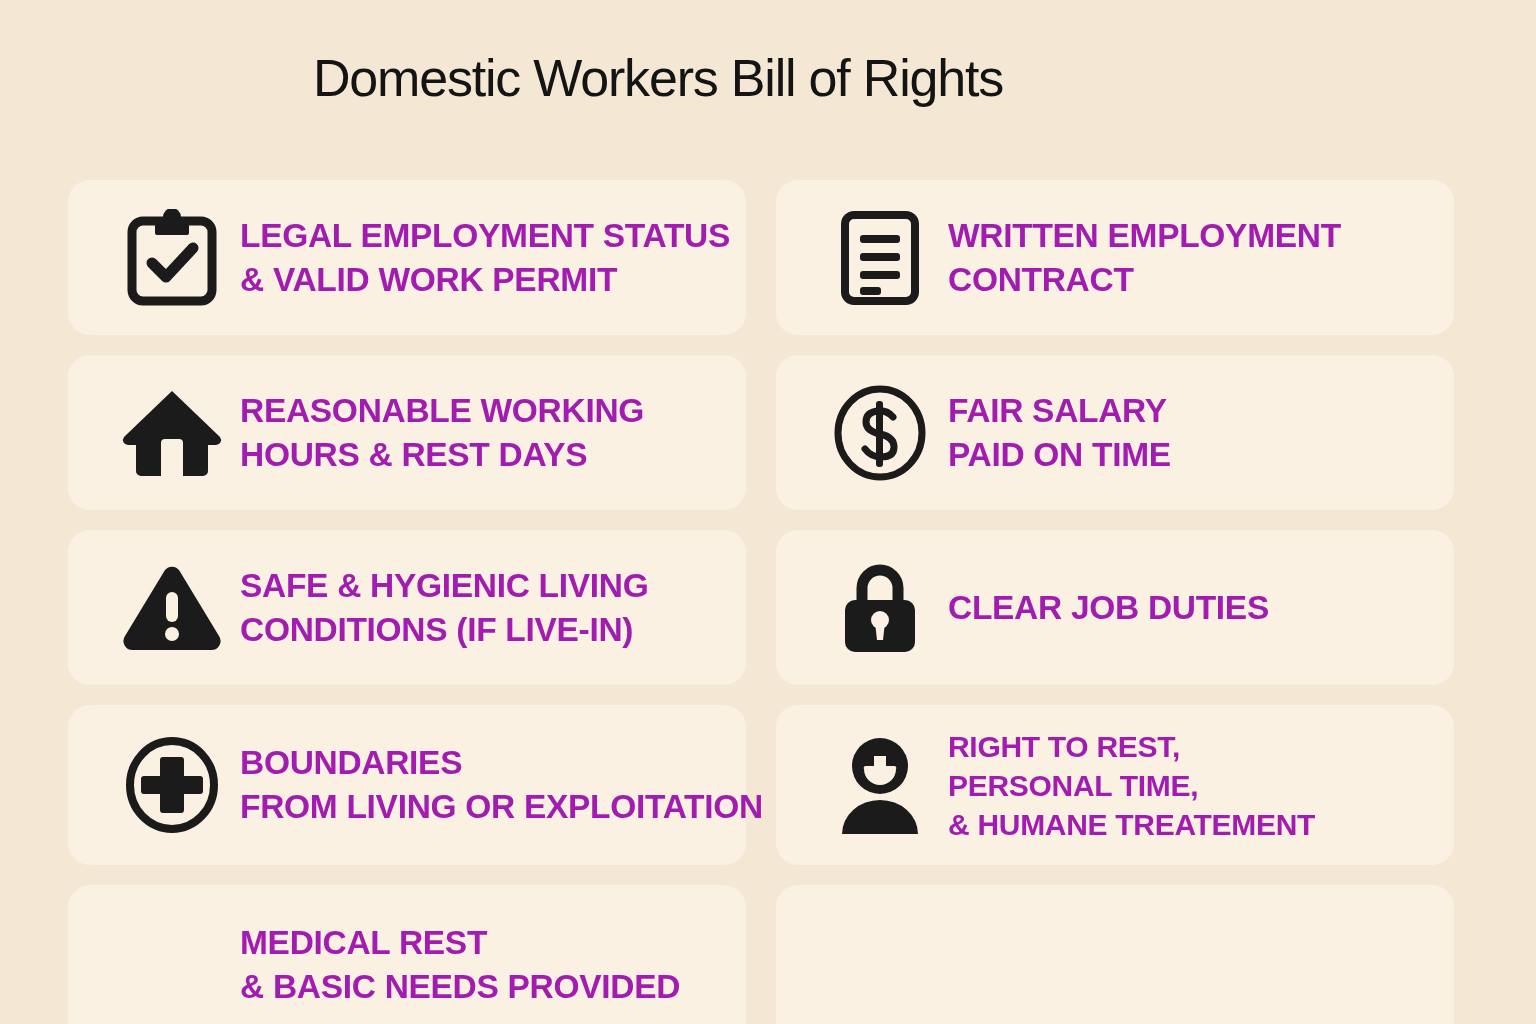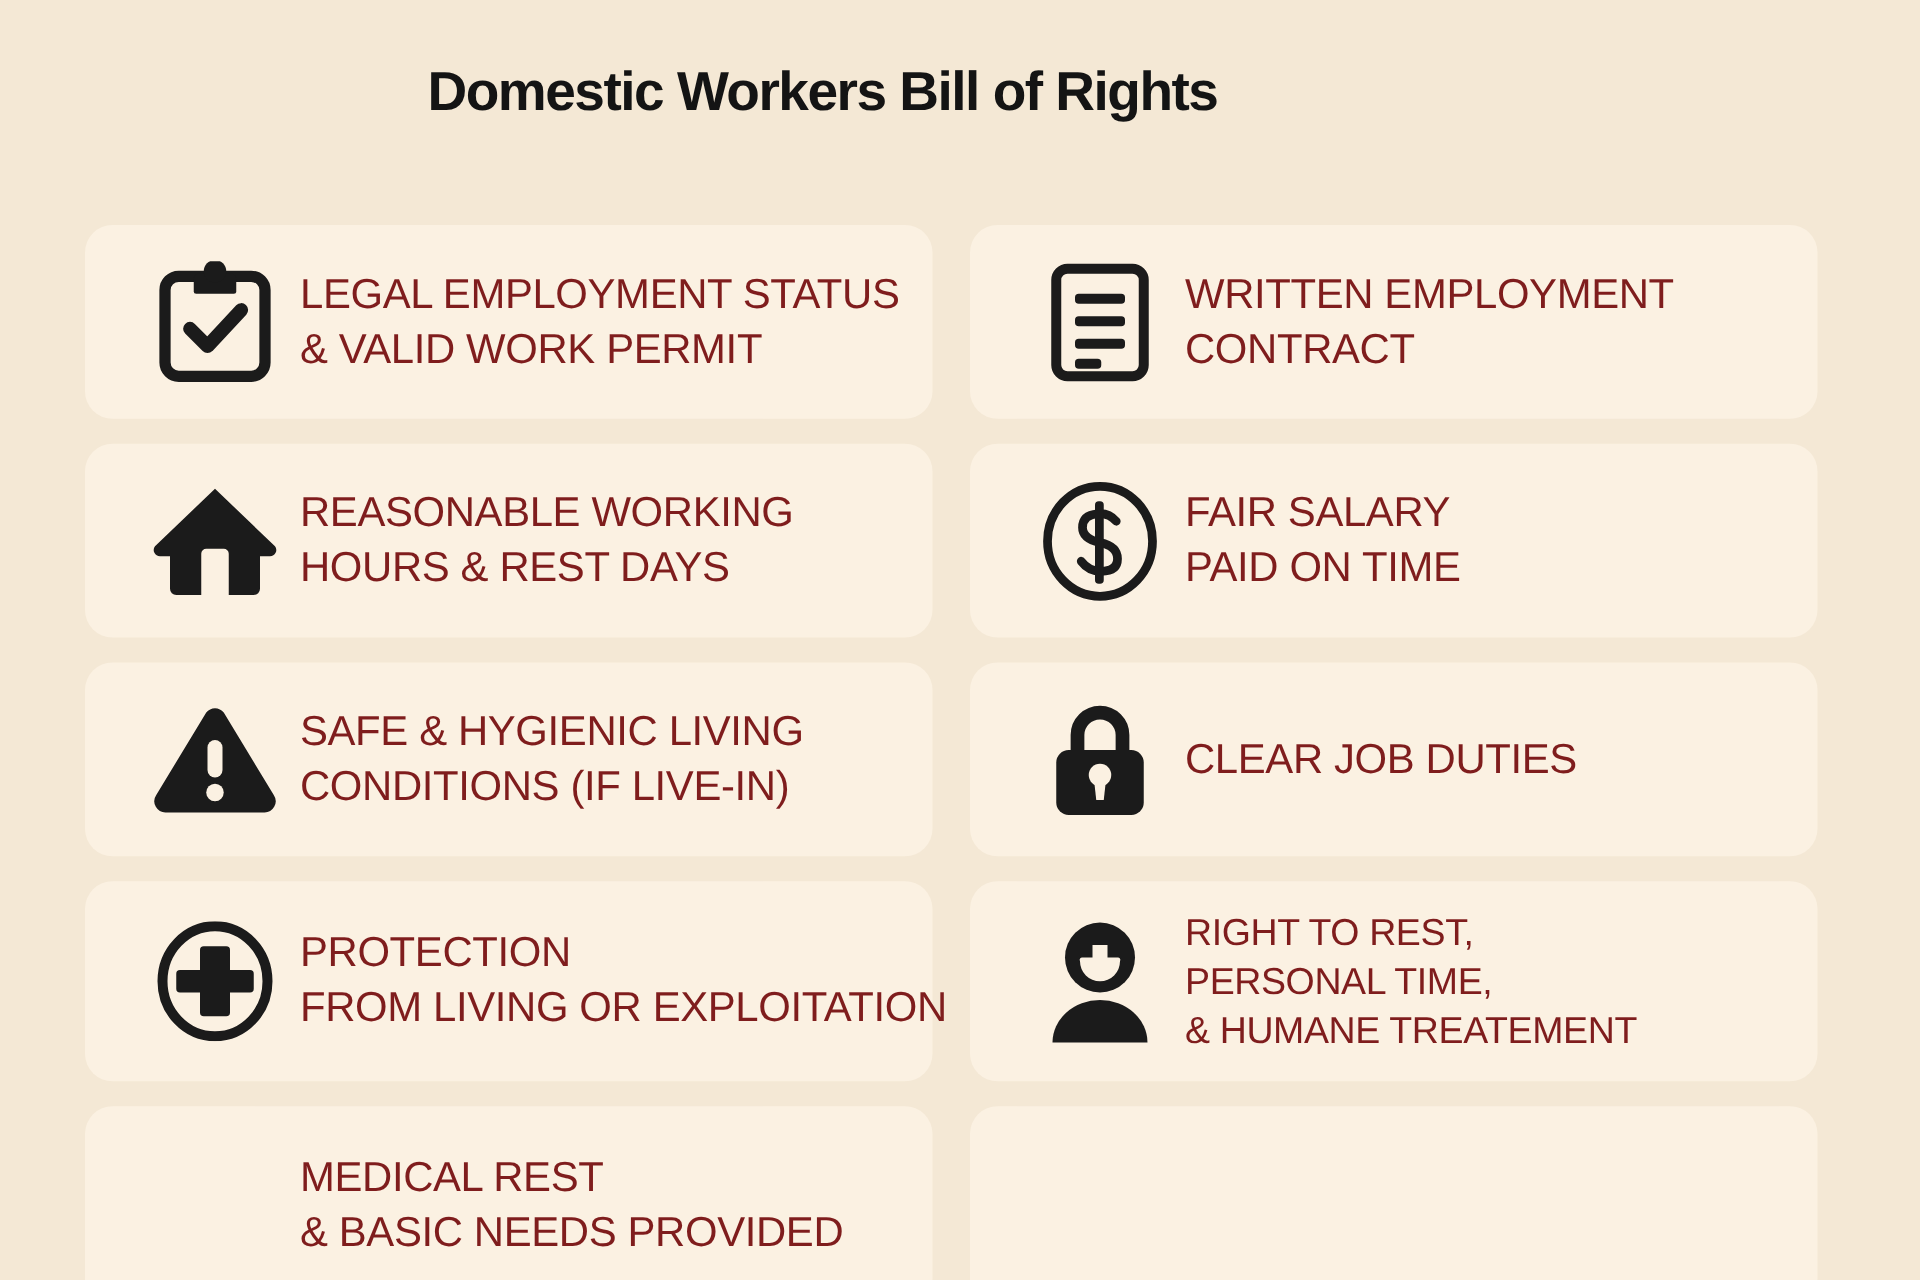--- a/index.html
+++ b/index.html
@@ -25,22 +25,22 @@
     overflow: hidden;
   }
 
   
   .title {
     position: absolute;
     top: 52px;
     left: 0;
     width: 1316px;
     text-align: center;
-    font-size: 44px;
-    font-weight: 700;
+    font-size: 52px;
+    font-weight: 400;
     letter-spacing: -1.2px;
     color: #141414;
     line-height: 1.0;
     white-space: nowrap;
   }
 
   
   .grid {
     position: absolute;
     top: 180px;
@@ -79,24 +79,24 @@
   .icon-slot svg {
     display: block;
   }
   .icon-slot.empty {
     
   }
 
   .card-text {
     flex: 1 1 auto;
     font-size: 33.5px;
-    font-weight: 400;
+    font-weight: 700;
     line-height: 1.31;
     letter-spacing: -0.3px;
-    color: #7f1d1d;
+    color: #a21caf;
     white-space: nowrap;
   }
   .card-text .line {
     display: block;
   }
   .card-text.three-line {
     font-size: 30px;
     line-height: 1.30;
   }
   .card.overflow .card-text {
@@ -199,21 +199,21 @@
     </div>
 
     <div class="card tall overflow">
       <div class="icon-slot">
         <svg width="96" height="96" viewBox="0 0 96 96" aria-hidden="true">
           <ellipse cx="48" cy="48" rx="42" ry="44" fill="none" stroke="#1b1b1b" stroke-width="8"></ellipse>
           <path d="M39 20 h18 a3 3 0 0 1 3 3 v16 h16 a3 3 0 0 1 3 3 v12 a3 3 0 0 1 -3 3 h-16 v16 a3 3 0 0 1 -3 3 h-18 a3 3 0 0 1 -3 -3 v-16 h-16 a3 3 0 0 1 -3 -3 v-12 a3 3 0 0 1 3 -3 h16 v-16 a3 3 0 0 1 3 -3 z" fill="#1b1b1b"></path>
         </svg>
       </div>
       <div class="card-text">
-        <span class="line">PROTECTION</span>
+        <span class="line">BOUNDARIES</span>
         <span class="line">FROM LIVING OR EXPLOITATION</span>
       </div>
     </div>
 
     <div class="card tall">
       <div class="icon-slot">
         <svg width="92" height="102" viewBox="0 0 92 102" aria-hidden="true">
           <circle cx="46" cy="32" r="28" fill="#1b1b1b"></circle>
           <path d="M40 22 h12 v10 h8 a2 2 0 0 1 2 3 a16 16 0 0 1 -32 0 a2 2 0 0 1 2 -3 h8 z" fill="#fbf1e2"></path>
           <path d="M8 100 a38 34 0 0 1 76 0 Z" fill="#1b1b1b"></path>

